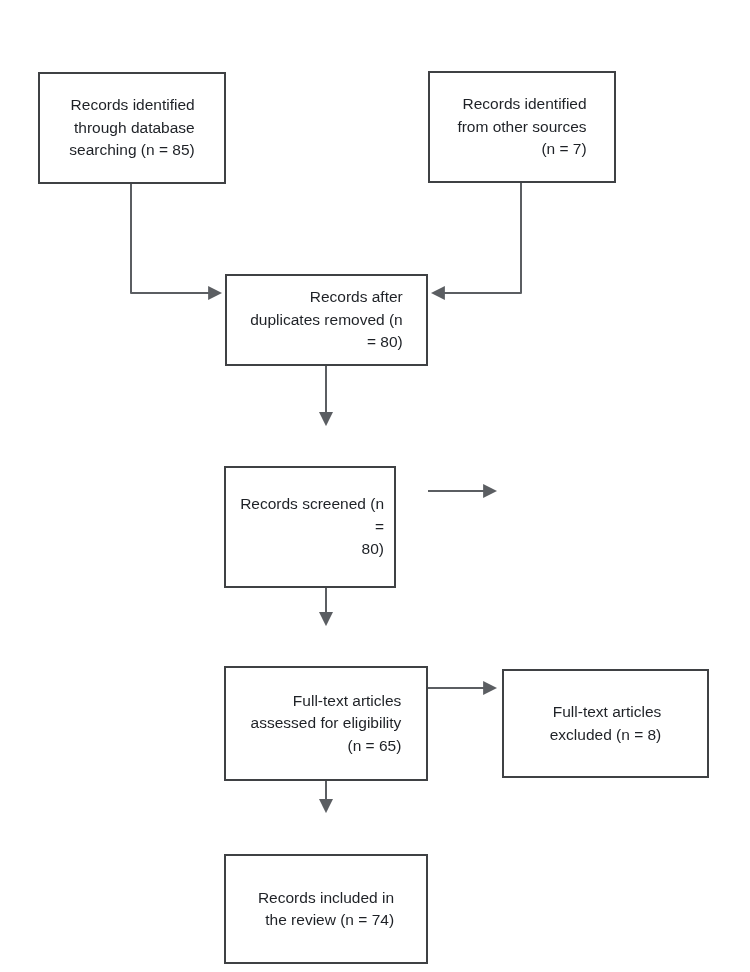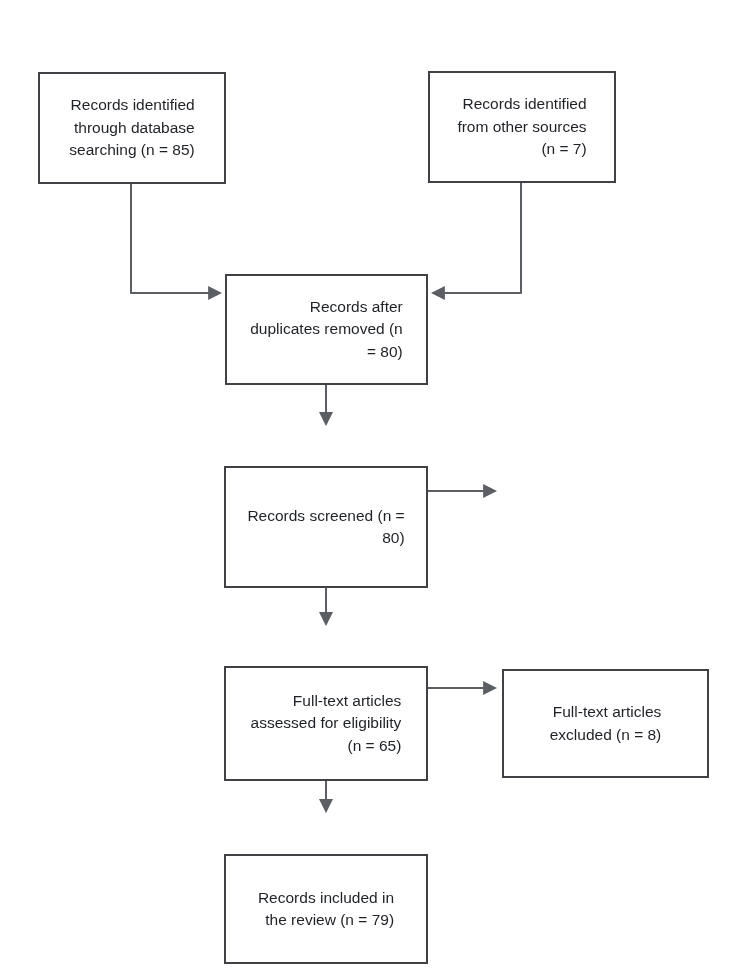--- a/index.html
+++ b/index.html
@@ -79,41 +79,41 @@
 through database
 searching (n = 85)</span>
   </div>
 
   <div class="node" style="left:428px;top:35px;width:188px;height:112px">
     <span class="label">Records identified
 from other sources
 (n = 7)</span>
   </div>
 
-  <div class="node" style="left:225px;top:238px;width:203px;height:111px">
+  <div class="node" style="left:225px;top:238px;width:203px;height:92px">
     <span class="label">Records after
 duplicates removed (n
 = 80)</span>
   </div>
 
-  <div class="node" style="left:224px;top:430px;width:204px;height:122px">
+  <div class="node" style="left:224px;top:430px;width:172px;height:122px">
     <span class="label">Records screened (n =
 80)</span>
   </div>
 
 
   <div class="node" style="left:224px;top:630px;width:204px;height:115px">
     <span class="label">Full-text articles
 assessed for eligibility
 (n = 65)</span>
   </div>
 
   <div class="node" style="left:502px;top:633px;width:207px;height:109px">
     <span class="label">Full-text articles
 excluded (n = 8)</span>
   </div>
 
   <div class="node" style="left:224px;top:818px;width:204px;height:110px">
     <span class="label">Records included in
-the review (n = 79)</span>
+the review (n = 74)</span>
   </div>
 
 </div>
 
 </body></html>

